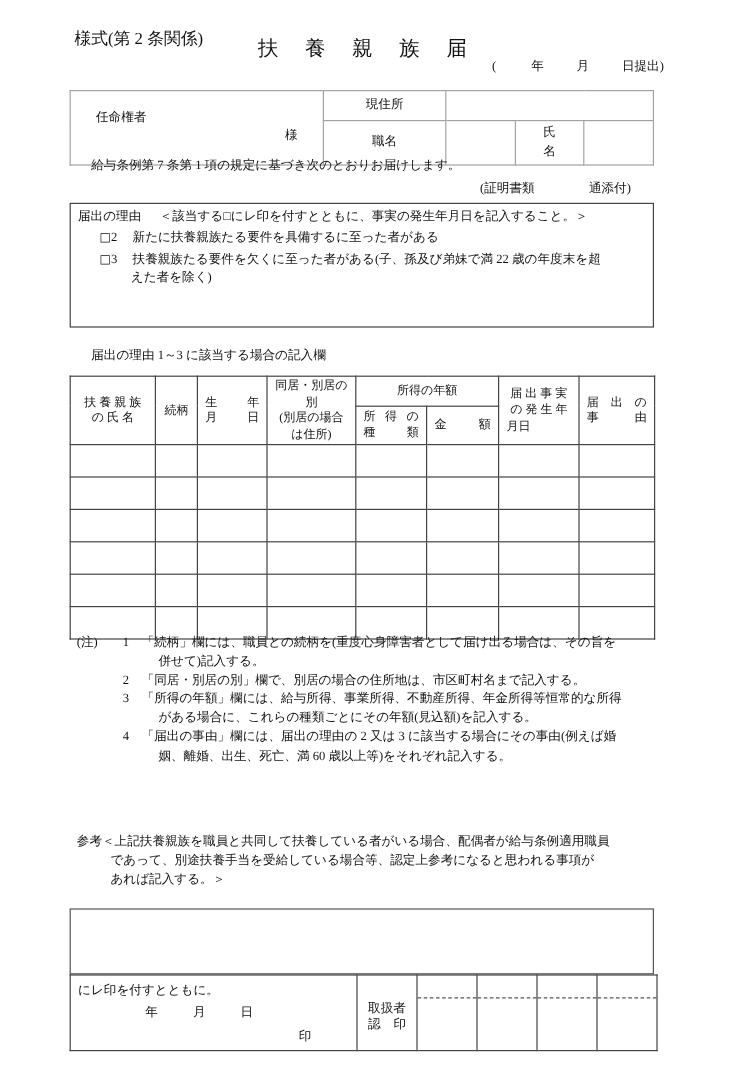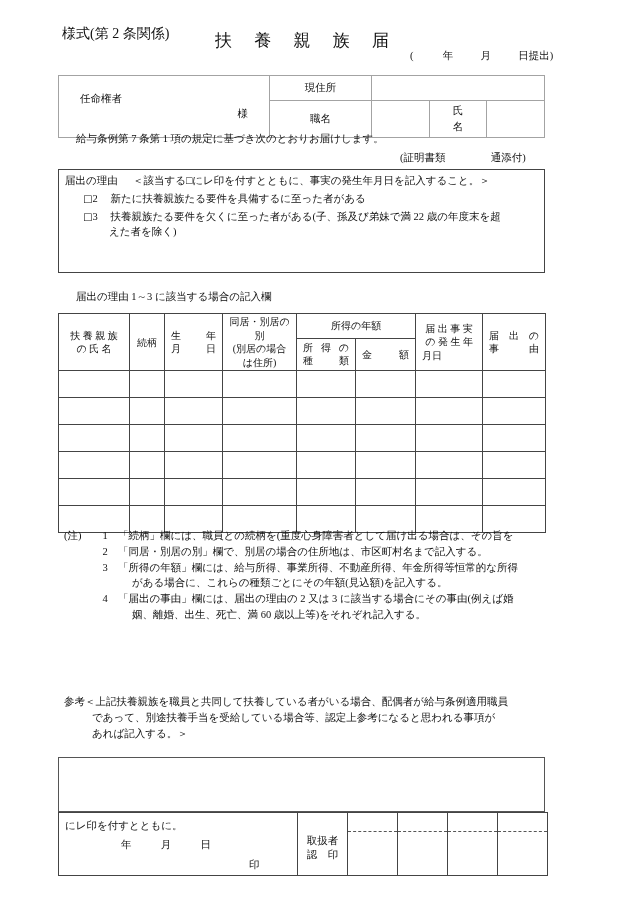--- a/index.html
+++ b/index.html
@@ -460,20 +460,21 @@
       </tr>
     </tbody>
   </table>
 
   <div class="notes">
     <div class="note-row">
       <div class="note-marker">(注)</div>
       <div class="note-num">1</div>
       <div class="note-body">
         <span>「続柄」欄には、職員との続柄を(重度心身障害者として届け出る場合は、その旨を</span>
+        <span class="cont">併せて)記入する。</span>
       </div>
     </div>
     <div class="note-row">
       <div class="note-marker"></div>
       <div class="note-num">2</div>
       <div class="note-body">
         <span>「同居・別居の別」欄で、別居の場合の住所地は、市区町村名まで記入する。</span>
       </div>
     </div>
     <div class="note-row">

